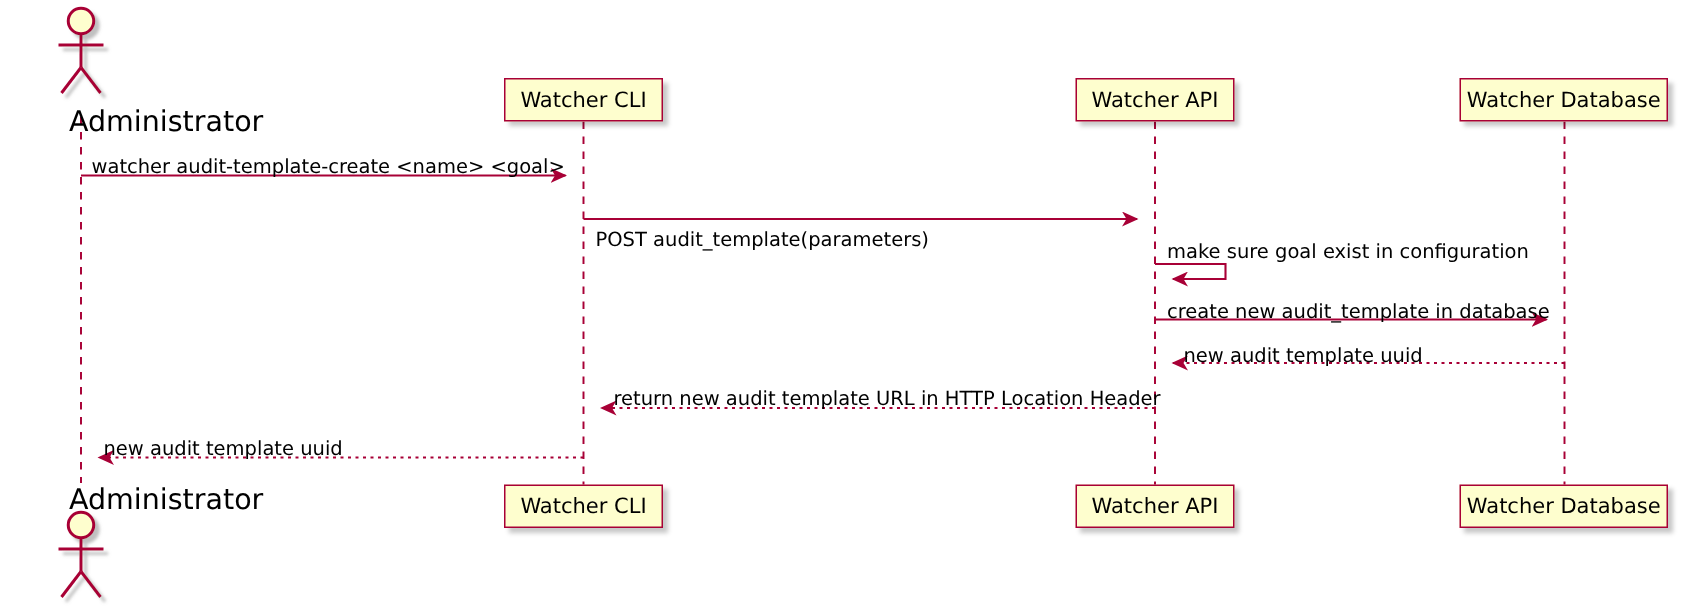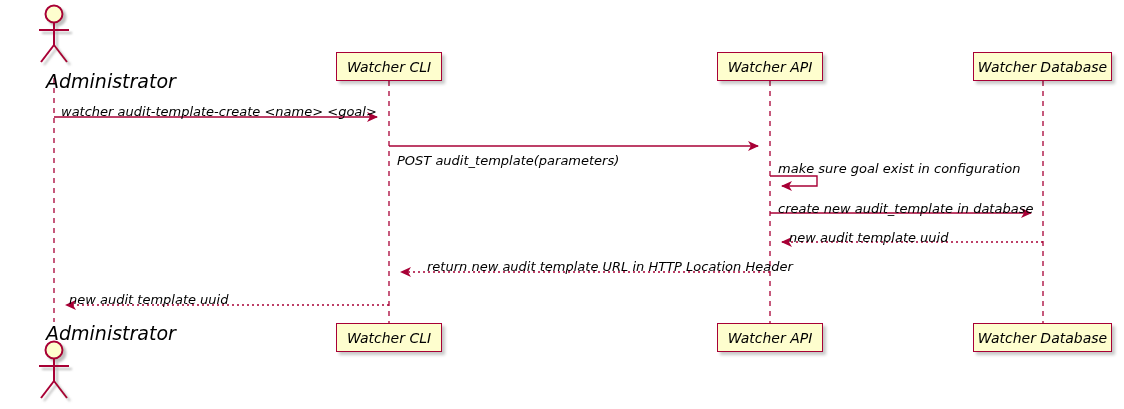--- a/index.html
+++ b/index.html
@@ -9,21 +9,20 @@
   }
   body {
     font-family: "DejaVu Sans", "Liberation Sans", sans-serif;
   }
   #diagram {
     position: relative;
     width: 1124px;
     height: 409px;
     background: #FFFFFF;
     overflow: hidden;
-    font-style: italic;
   }
   #diagram svg {
     position: absolute;
     left: 0;
     top: 0;
   }
   .participant-box {
     position: absolute;
     background: #FEFECE;
     border: 1.5px solid #A80036;
@@ -167,17 +166,17 @@
   <div class="msg-text" style="left:61px; top:104px;">watcher audit-template-create &lt;name&gt; &lt;goal&gt;</div>
 
   <div class="msg-text" style="left:397px; top:133px;margin-top:20px;">POST audit_template(parameters)</div>
 
   <div class="msg-text" style="left:778px; top:201px;">create new audit_template in database</div>
 
   <div class="msg-text" style="left:778px; top:161px;">make sure goal exist in configuration</div>
 
   <div class="msg-text" style="left:789px; top:230px;">new audit template uuid</div>
 
-  <div class="msg-text" style="left:409px; top:259px;margin-left:18px;">return new audit template URL in HTTP Location Header</div>
+  <div class="msg-text" style="left:409px; top:259px;">return new audit template URL in HTTP Location Header</div>
 
   <div class="msg-text" style="left:69px; top:292px;">new audit template uuid</div>
 
 </div>
 
 </body></html>

